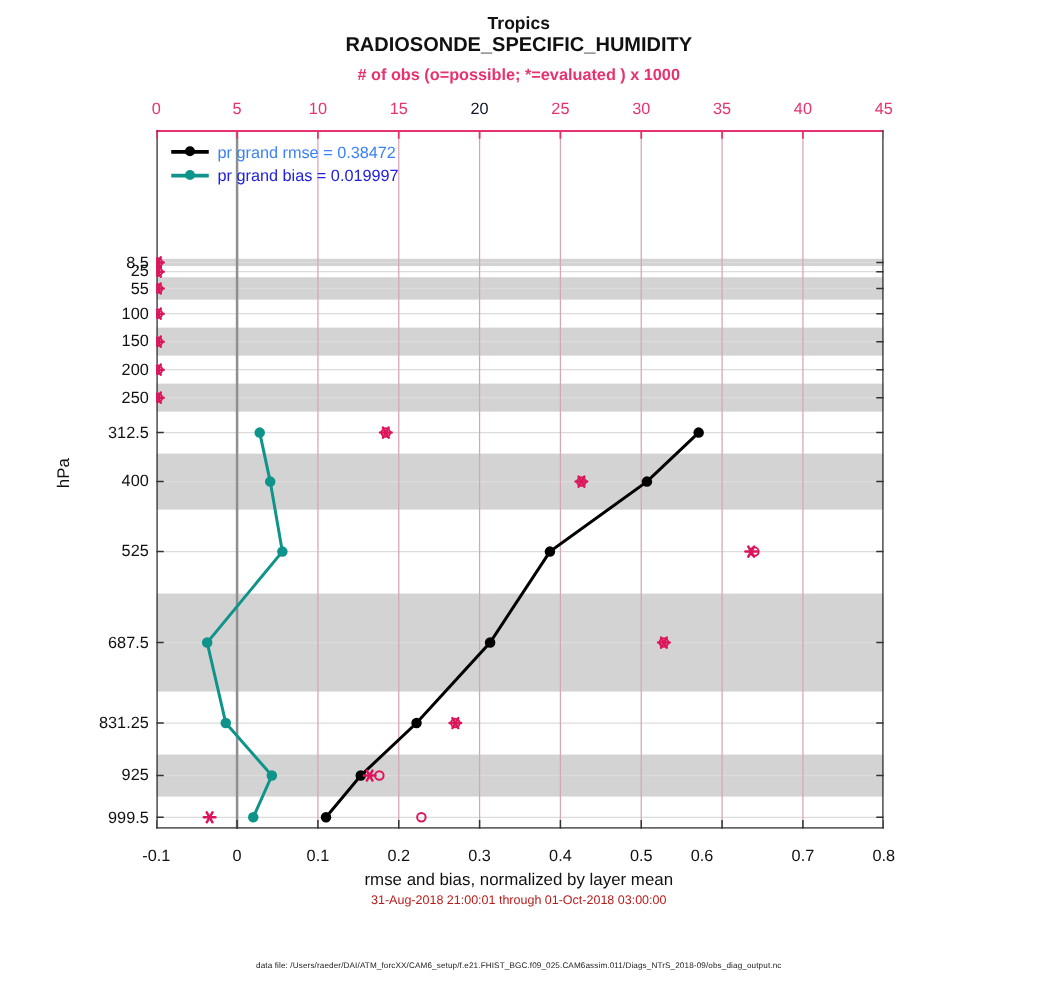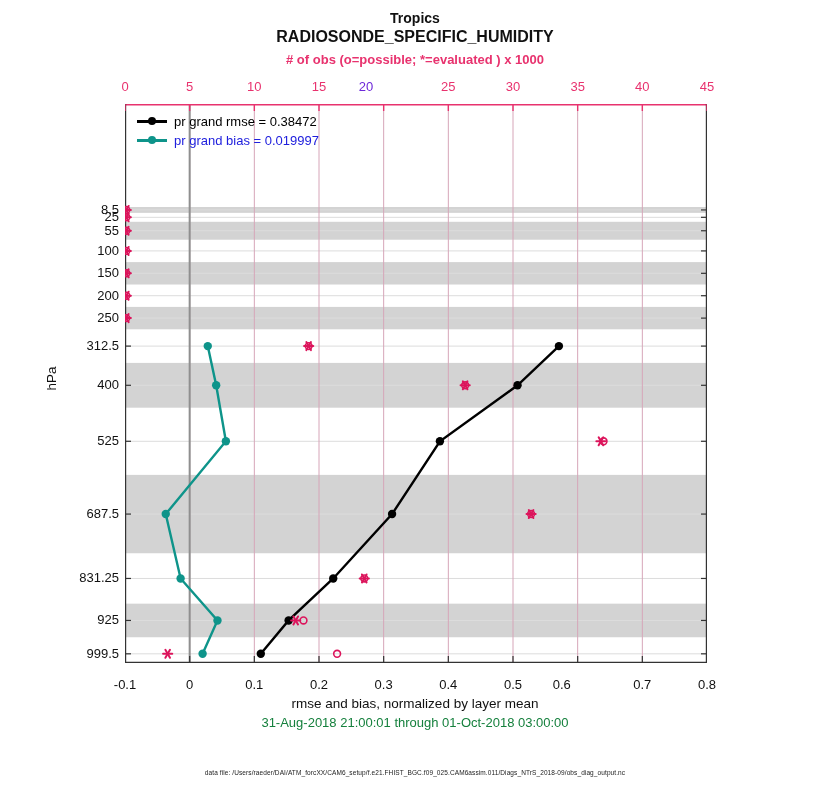--- a/index.html
+++ b/index.html
@@ -4,21 +4,21 @@
 <style>
   html,body{margin:0;padding:0;background:#fff;}
   .figure{position:relative;width:788px;height:800px;background:#fff;
           font-family:"Liberation Sans",sans-serif;overflow:hidden;}
   .abs{position:absolute;}
   .centered{left:0;width:830px;text-align:center;}
   .title1{top:10px;font-size:14px;font-weight:bold;color:#111;}
   .title2{top:28px;font-size:16px;font-weight:bold;color:#111;}
   .obs-label{top:52px;font-size:13px;font-weight:bold;}
   .xlabel{top:696px;font-size:13.5px;color:#111;}
-  .datelabel{top:715px;font-size:13px;color:#15803d;}
+  .datelabel{top:715px;font-size:10px;color:#b91c1c;}
   .datafile{top:769px;font-size:6.5px;color:#222;letter-spacing:0.1px;}
   .hpa-label{left:36px;top:371px;width:30px;font-size:13.5px;color:#111;
              transform:rotate(-90deg);text-align:center;}
   .legend{left:137px;top:112px;}
   .legend-row{display:flex;align-items:center;height:19px;}
   .legend-swatch{position:relative;width:30px;height:3px;}
   .legend-swatch .dot{position:absolute;left:11px;top:-3px;width:8px;height:8px;border-radius:50%;}
   .legend-text{margin-left:7px;font-size:13px;white-space:nowrap;}
   .ticklab{position:absolute;font-size:13px;color:#111;white-space:nowrap;}
 </style>
@@ -31,21 +31,21 @@
   <div class="abs centered title2">RADIOSONDE_SPECIFIC_HUMIDITY</div>
   <div class="abs centered obs-label" style="color: rgb(232, 50, 110);"># of obs (o=possible; *=evaluated ) x 1000</div>
 
   <div class="abs hpa-label">hPa</div>
 
   <div class="abs" id="top-ticks">
       <div class="ticklab" style="left: 100px; top: 79px; width: 50px; text-align: center; color: rgb(232, 50, 110);">0</div>
       <div class="ticklab" style="left: 164.667px; top: 79px; width: 50px; text-align: center; color: rgb(232, 50, 110);">5</div>
       <div class="ticklab" style="left: 229.333px; top: 79px; width: 50px; text-align: center; color: rgb(232, 50, 110);">10</div>
       <div class="ticklab" style="left: 294px; top: 79px; width: 50px; text-align: center; color: rgb(232, 50, 110);">15</div>
-      <div class="ticklab" style="left: 358.667px; top: 79px; width: 50px; color: #6d28d9;">20</div>
+      <div class="ticklab" style="left: 358.667px; top: 79px; width: 50px; text-align: center; color: #0f172a;">20</div>
       <div class="ticklab" style="left: 423.333px; top: 79px; width: 50px; text-align: center; color: rgb(232, 50, 110);">25</div>
       <div class="ticklab" style="left: 488px; top: 79px; width: 50px; text-align: center; color: rgb(232, 50, 110);">30</div>
       <div class="ticklab" style="left: 552.667px; top: 79px; width: 50px; text-align: center; color: rgb(232, 50, 110);">35</div>
       <div class="ticklab" style="left: 617.333px; top: 79px; width: 50px; text-align: center; color: rgb(232, 50, 110);">40</div>
       <div class="ticklab" style="left: 682px; top: 79px; width: 50px; text-align: center; color: rgb(232, 50, 110);">45</div>
     </div>
   <div class="abs" id="left-ticks">
       <div class="ticklab" style="left: 0px; top: 201.932px; width: 119px; text-align: right;">8.5</div>
       <div class="ticklab" style="left: 0px; top: 209.323px; width: 119px; text-align: right;">25</div>
       <div class="ticklab" style="left: 0px; top: 222.76px; width: 119px; text-align: right;">55</div>
@@ -229,21 +229,21 @@
       <line x1="38.08" y1="549.8177083333334" x2="47.28" y2="549.8177083333334" stroke="#dc155c" stroke-width="2" stroke-linecap="round"></line>
       <line x1="40.38" y1="545.8339914759249" x2="44.98" y2="553.8014251907418" stroke="#dc155c" stroke-width="2" stroke-linecap="round"></line>
       <line x1="44.98" y1="545.8339914759249" x2="40.38" y2="553.8014251907418" stroke="#dc155c" stroke-width="2" stroke-linecap="round"></line>
     </svg>
 
   <div class="abs legend">
     <div class="legend-row">
       <span class="legend-swatch" id="swatch-rmse" style="background: rgb(0, 0, 0);">
         <span class="dot" style="background: rgb(0, 0, 0);"></span>
       </span>
-      <span class="legend-text" id="legtext-rmse" style="color: #000000;">pr grand rmse = 0.38472</span>
+      <span class="legend-text" id="legtext-rmse" style="color: #3b82f6;">pr grand rmse = 0.38472</span>
     </div>
     <div class="legend-row">
       <span class="legend-swatch" id="swatch-bias" style="background: rgb(14, 148, 138);">
         <span class="dot" style="background: rgb(14, 148, 138);"></span>
       </span>
       <span class="legend-text" id="legtext-bias" style="color: rgb(32, 32, 221);">pr grand bias = 0.019997</span>
     </div>
   </div>
 
   <div class="abs centered xlabel">rmse and bias, normalized by layer mean</div>

